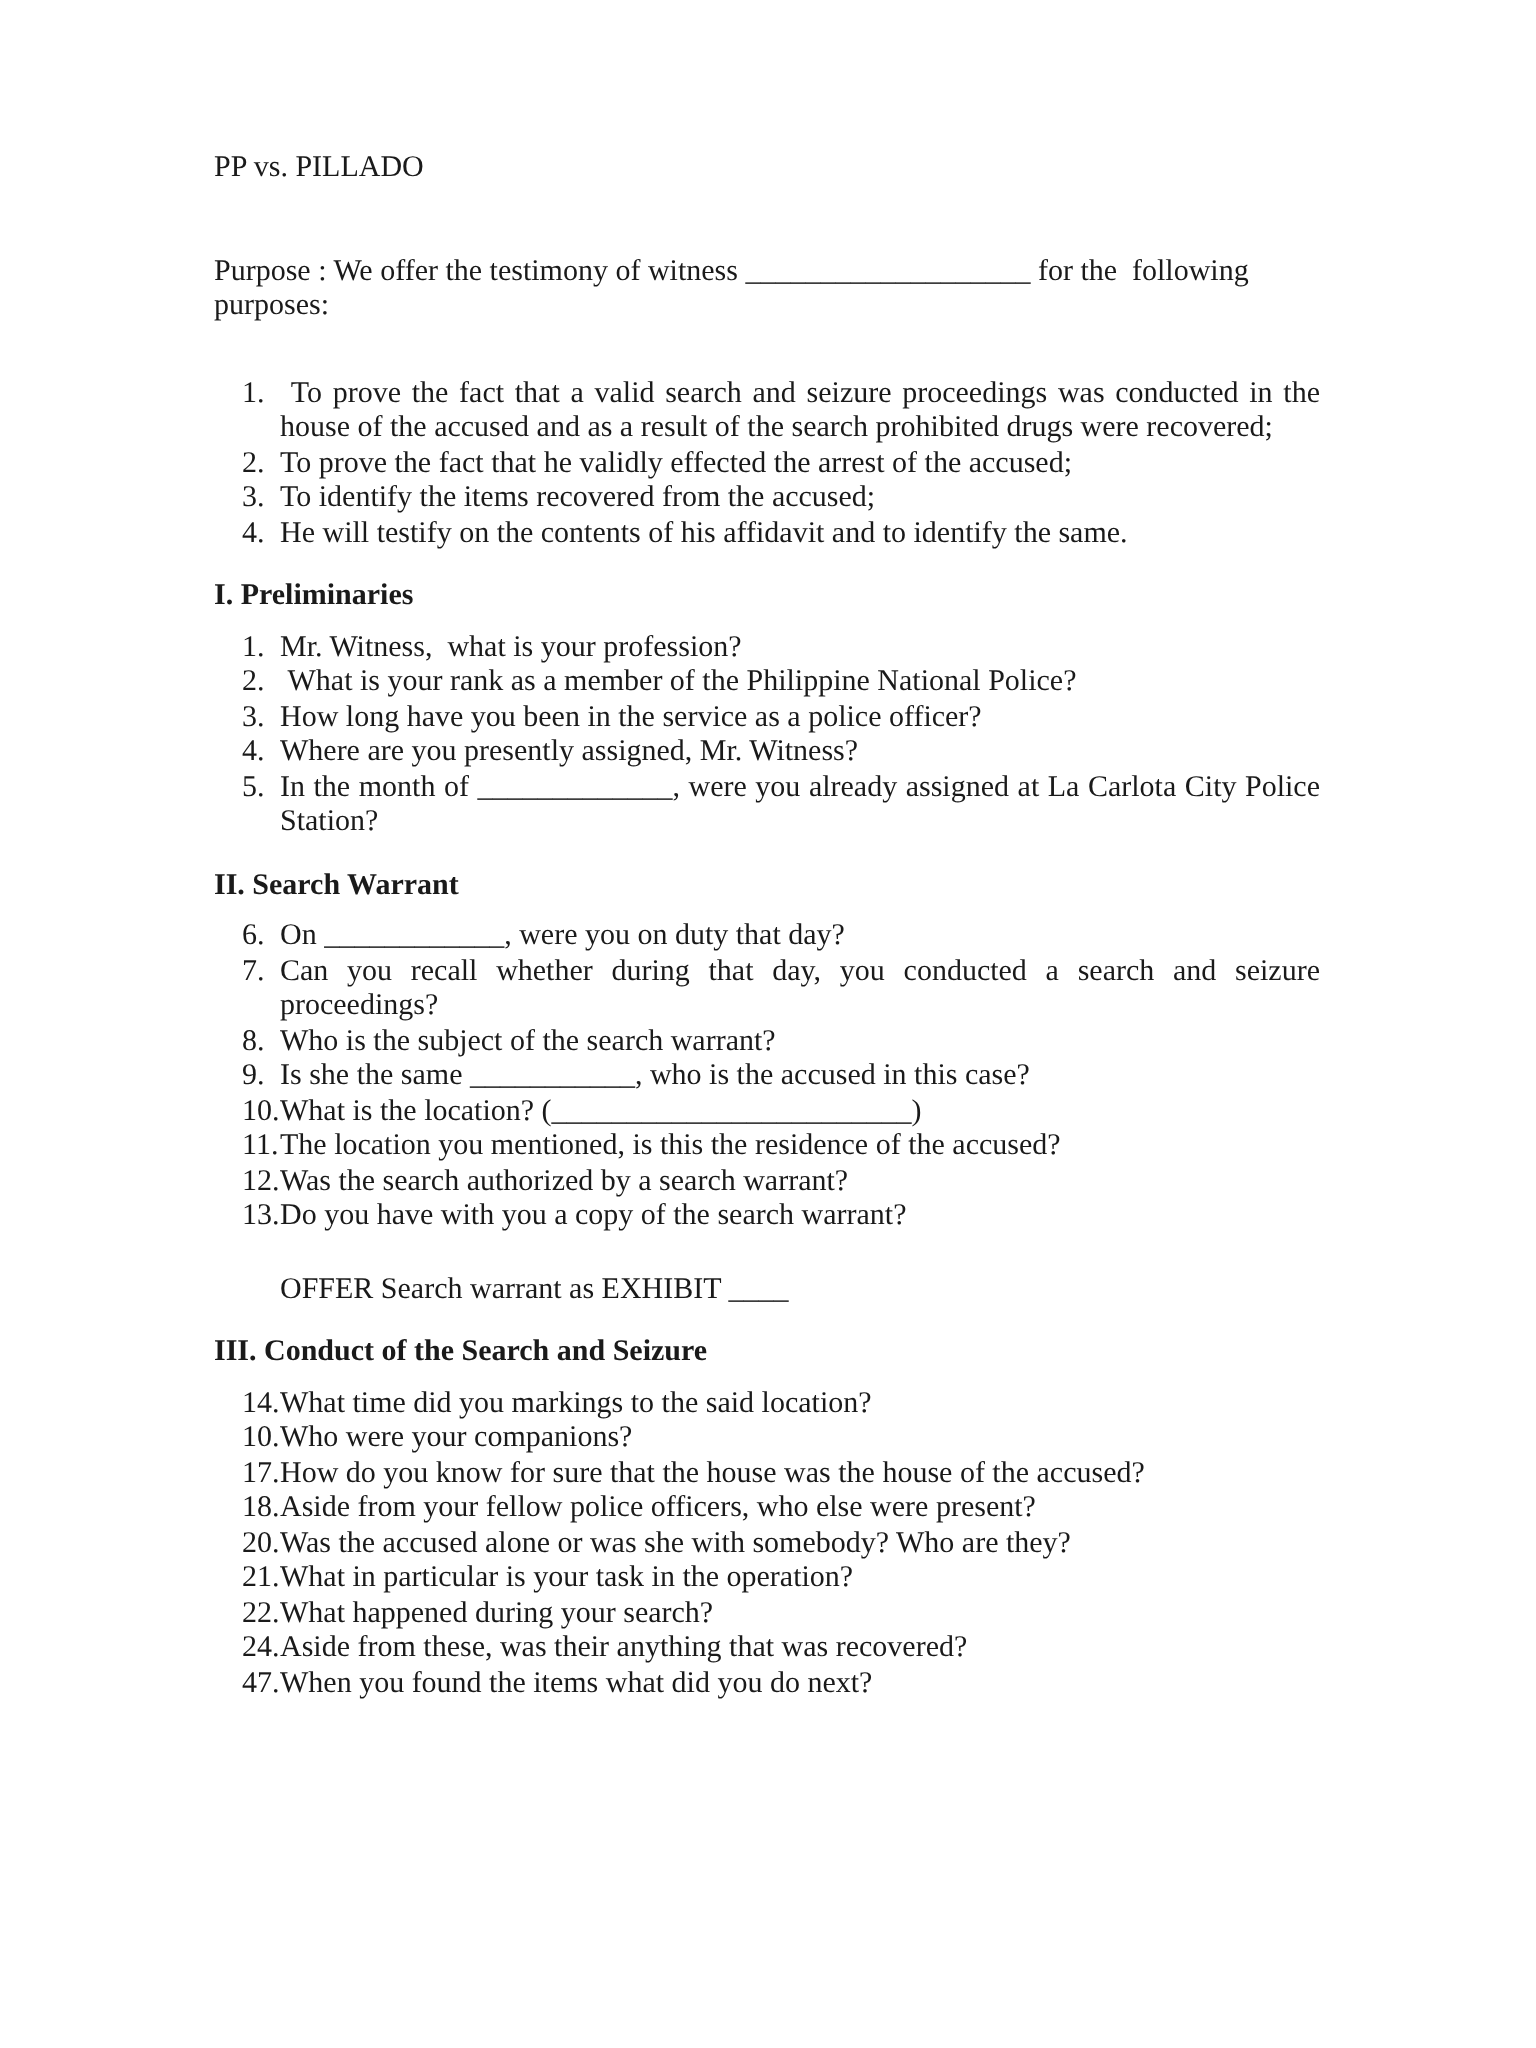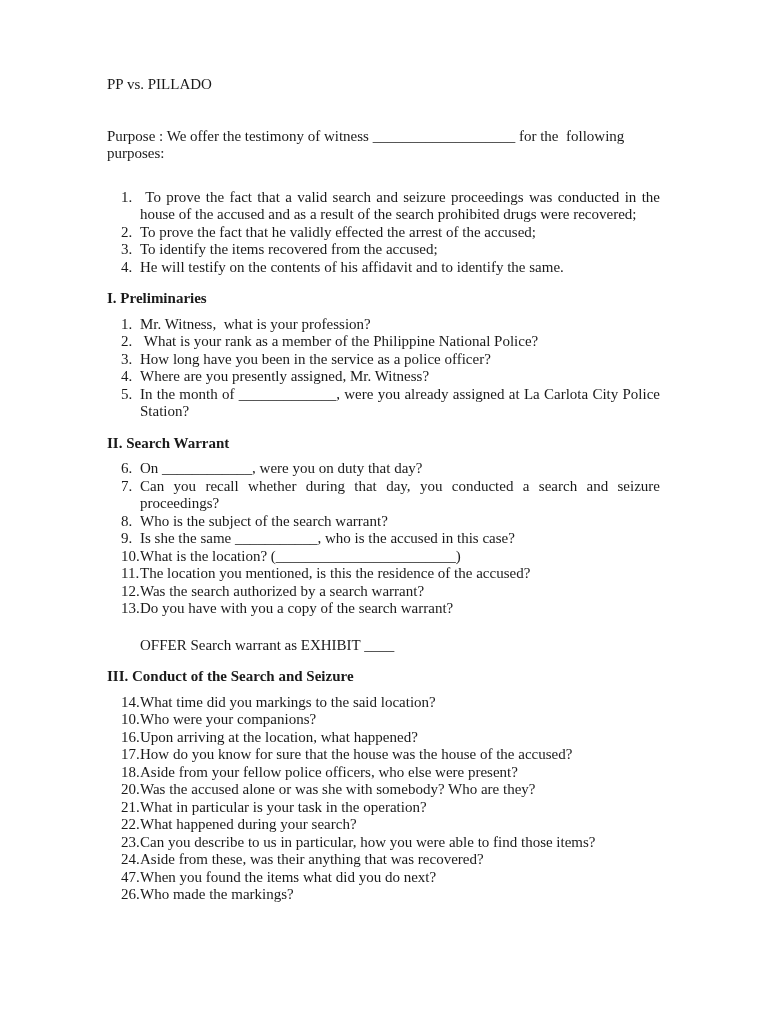--- a/index.html
+++ b/index.html
@@ -136,56 +136,44 @@
         <p class="section-heading">III. Conduct of the Search and Seizure</p>
         <div class="qitem">
           <span class="qnum">14.</span>
           <span class="qtext">What time did you markings to the said location?</span>
         </div>
         <div class="qitem">
           <span class="qnum">10.</span>
           <span class="qtext">Who were your companions?</span>
         </div>
         <div class="qitem">
-          <span class="qnum">16.</span>
-          <span class="qtext">Upon arriving at the location, what happened?</span>
-        </div>
-        <div class="qitem">
           <span class="qnum">17.</span>
           <span class="qtext">How do you know for sure that the house was the house of the accused?</span>
         </div>
         <div class="qitem">
           <span class="qnum">18.</span>
           <span class="qtext">Aside from your fellow police officers, who else were present?</span>
         </div>
         <div class="qitem">
           <span class="qnum">20.</span>
           <span class="qtext">Was the accused alone or was she with somebody? Who are they?</span>
         </div>
         <div class="qitem">
           <span class="qnum">21.</span>
           <span class="qtext">What in particular is your task in the operation?</span>
         </div>
         <div class="qitem">
           <span class="qnum">22.</span>
           <span class="qtext">What happened during your search?</span>
         </div>
         <div class="qitem">
-          <span class="qnum">23.</span>
-          <span class="qtext">Can you describe to us in particular, how you were able to find those items?</span>
-        </div>
-        <div class="qitem">
           <span class="qnum">24.</span>
           <span class="qtext">Aside from these, was their anything that was recovered?</span>
         </div>
         <div class="qitem">
           <span class="qnum">47.</span>
           <span class="qtext">When you found the items what did you do next?</span>
         </div>
       </div>
       <div>
-        <div class="qitem">
-          <span class="qnum">26.</span>
-          <span class="qtext">Who made the markings?</span>
-        </div>
       </div>
     </div>
 </div>
 
 </body></html>

